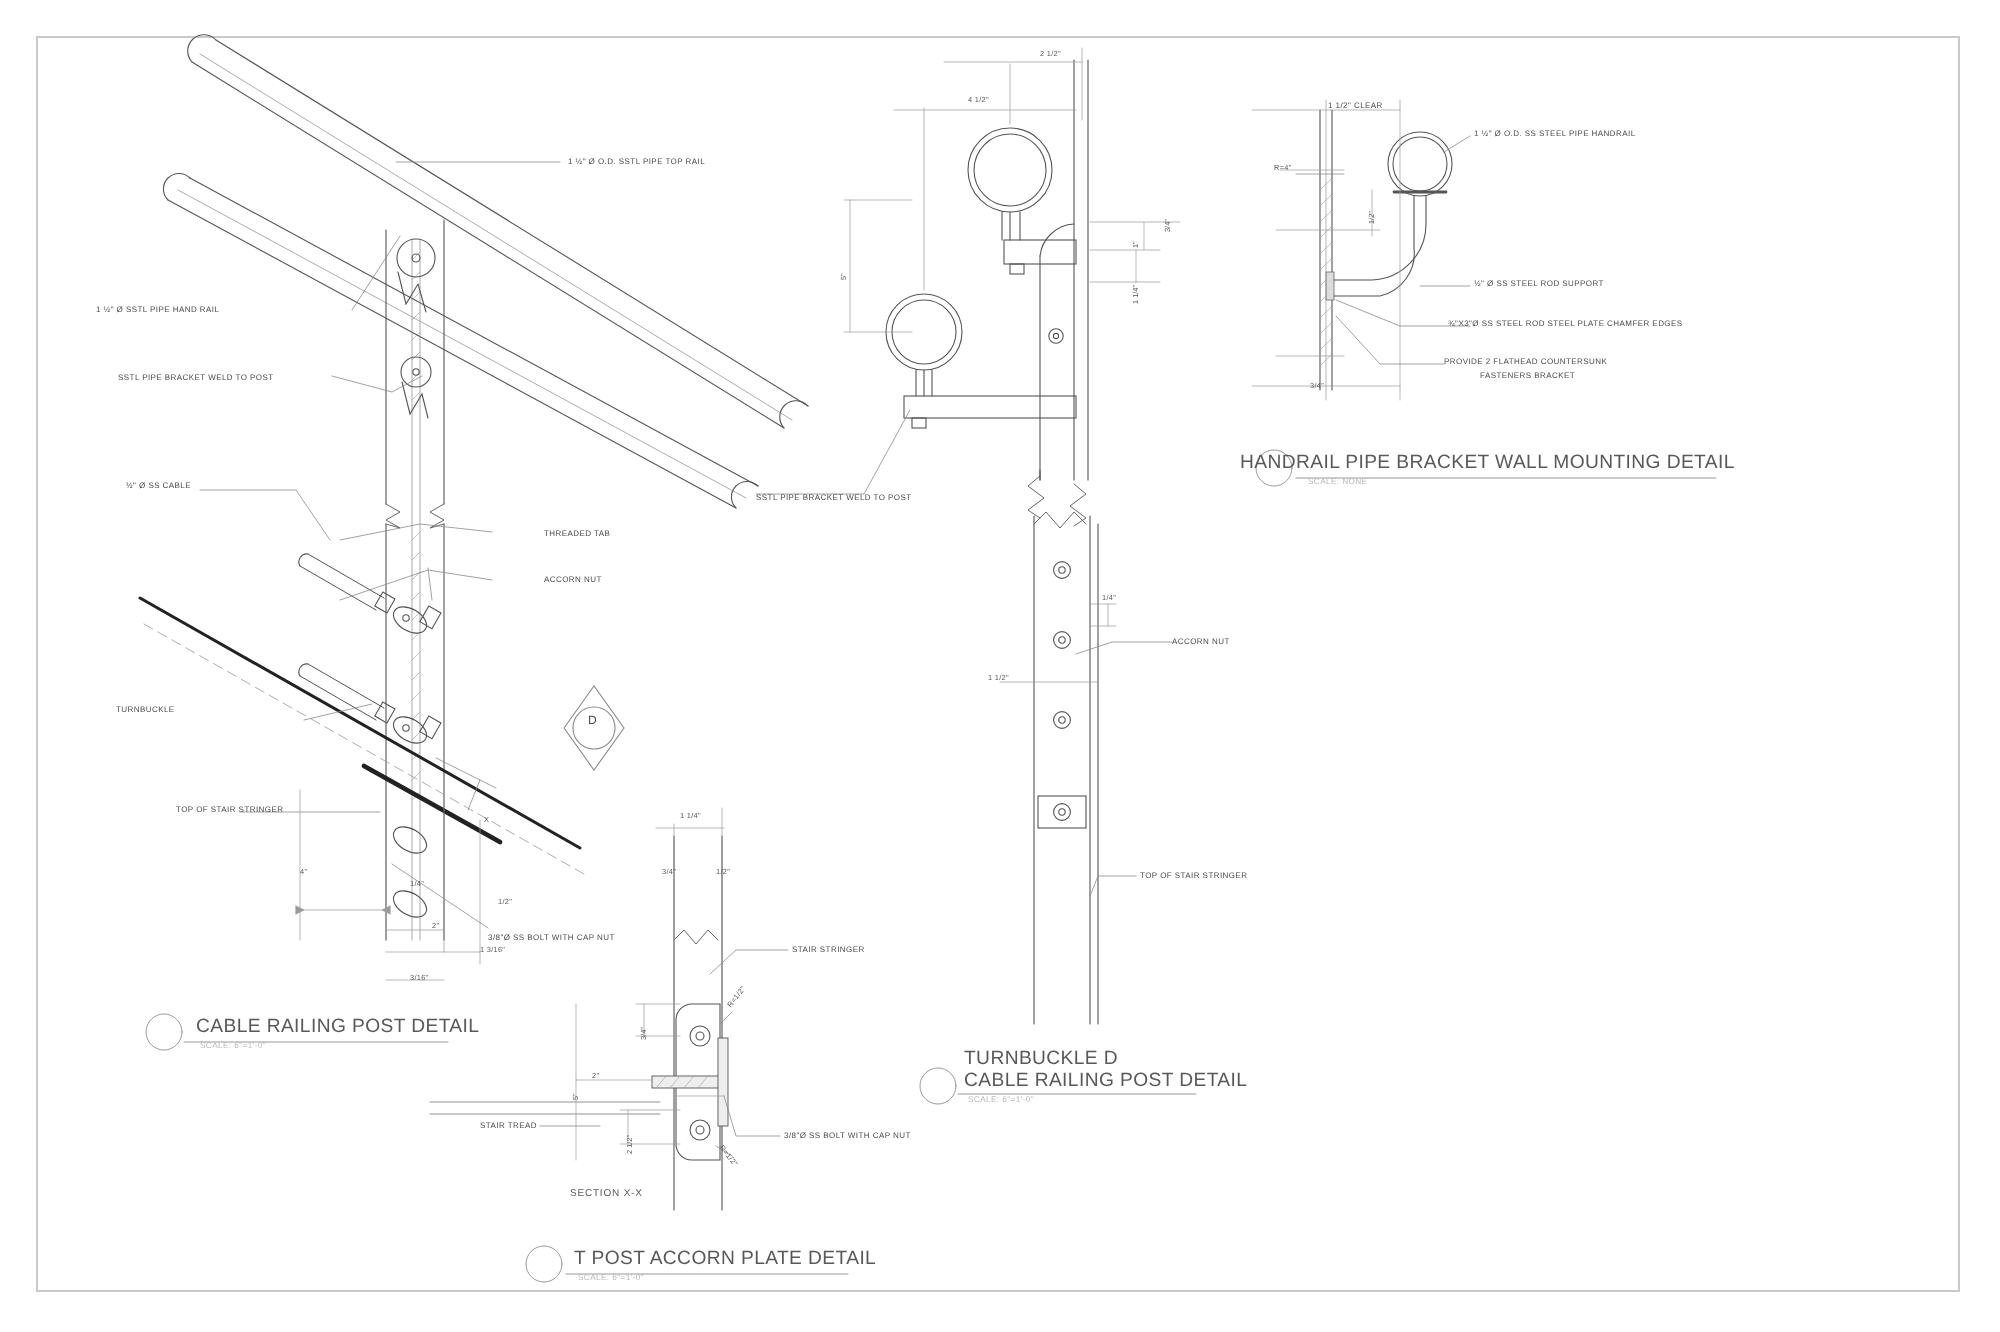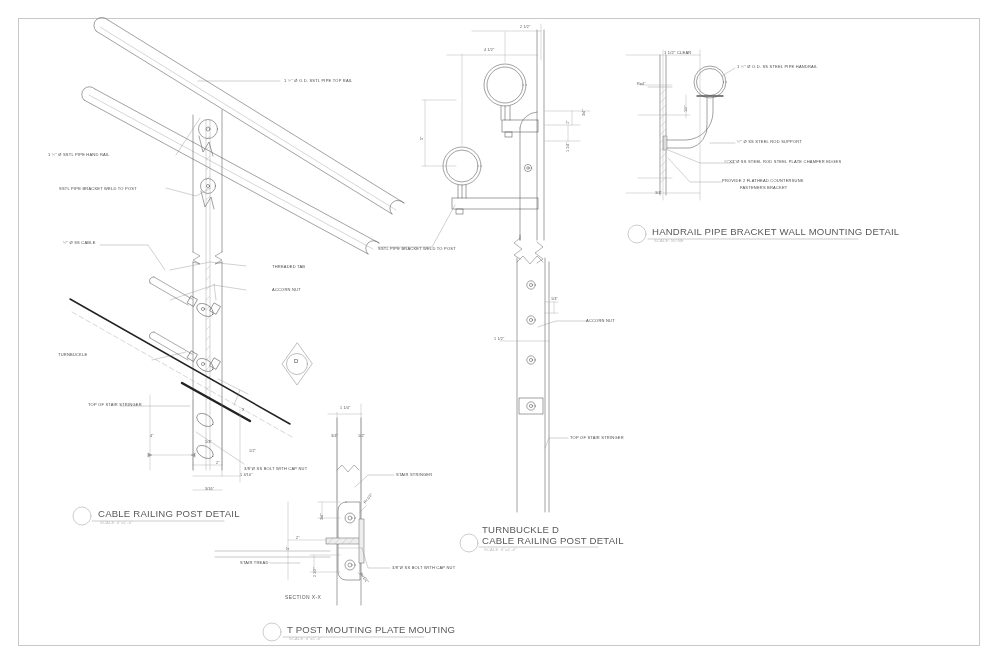--- a/index.html
+++ b/index.html
@@ -394,23 +394,23 @@
   <div class="dimv" style="left:320px;top:520px;">3/4"</div>
   <div class="dim" style="left:296px;top:536px;">2"</div>
   <div class="dimv" style="left:286px;top:550px;">5"</div>
   <div class="dimv" style="left:313px;top:577px;">2 1/2"</div>
   <div class="dim" style="left:363px;top:502px;transform:rotate(-52deg);transform-origin:0 0;">R=1/2"</div>
   <div class="dim" style="left:362px;top:572px;transform:rotate(52deg);transform-origin:0 0;">R=1/2"</div>
 
   <div class="ttl" style="left:98px;top:508px;">CABLE RAILING POST DETAIL</div>
   <div class="scl" style="left:100px;top:520px;">SCALE: 6"=1'-0"</div>
 
-  <div class="ttl" style="left:652px;top:226px;">HANDRAIL PIPE BRACKET WALL MOUNTING DETAIL</div>
+  <div class="ttl" style="left:620px;top:226px;">HANDRAIL PIPE BRACKET WALL MOUNTING DETAIL</div>
   <div class="scl" style="left:654px;top:238px;">SCALE: NONE</div>
 
   <div class="ttl" style="left:482px;top:524px;">TURNBUCKLE D</div>
   <div class="ttl" style="left:482px;top:535px;">CABLE RAILING POST DETAIL</div>
   <div class="scl" style="left:484px;top:547px;">SCALE: 6"=1'-0"</div>
 
-  <div class="ttl" style="left:287px;top:624px;">T POST MOUTING PLATE MOUTING</div>
+  <div class="ttl" style="left:287px;top:624px;">T POST ACCORN PLATE DETAIL</div>
   <div class="scl" style="left:289px;top:636px;">SCALE: 6"=1'-0"</div>
 
 </div>
 
 </body></html>

